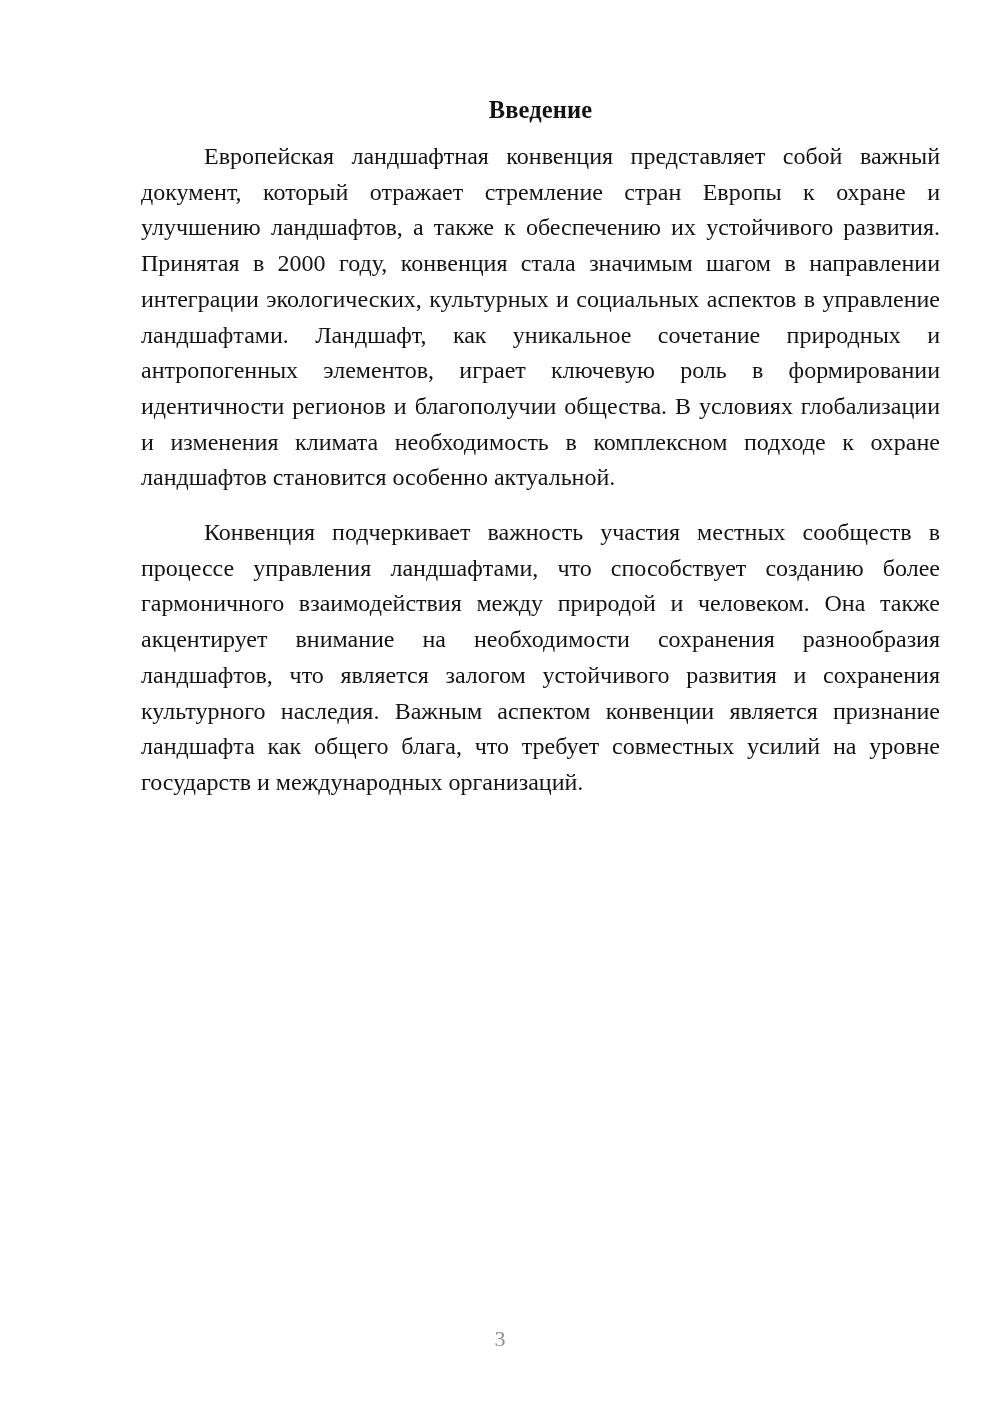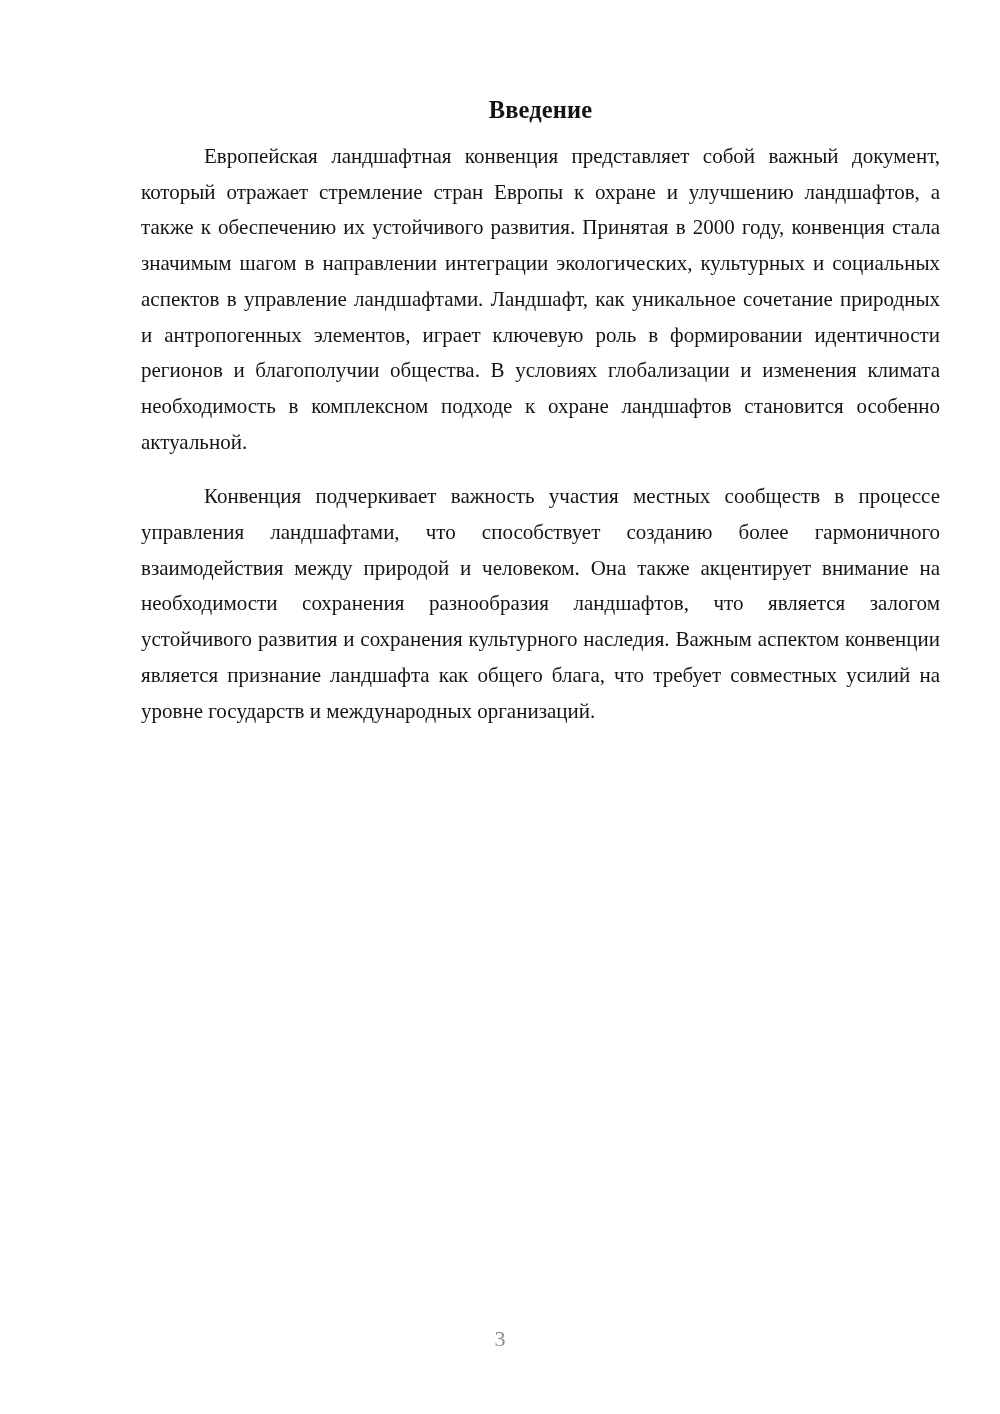--- a/index.html
+++ b/index.html
@@ -28,21 +28,21 @@
     font-weight: bold;
     font-size: 24.5px;
     line-height: 36px;
     color: #141414;
     text-align: center;
     margin: 0 0 11px 0;
     letter-spacing: 0.1px;
   }
   .para {
     font-family: "Liberation Serif", "DejaVu Serif", serif;
-    font-size: 21px;
+    font-size: 24px;
     line-height: 35.7px;
     color: #141414;
     text-align: justify;
     text-justify: inter-word;
     text-indent: 63px;
     margin: 0 0 19px 0;
     hyphens: none;
     -webkit-hyphens: none;
   }
   .para:last-of-type {

